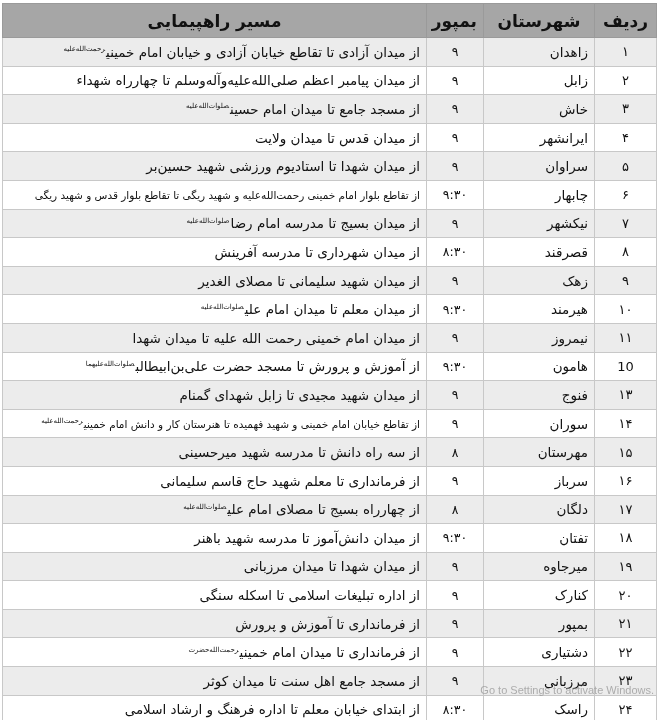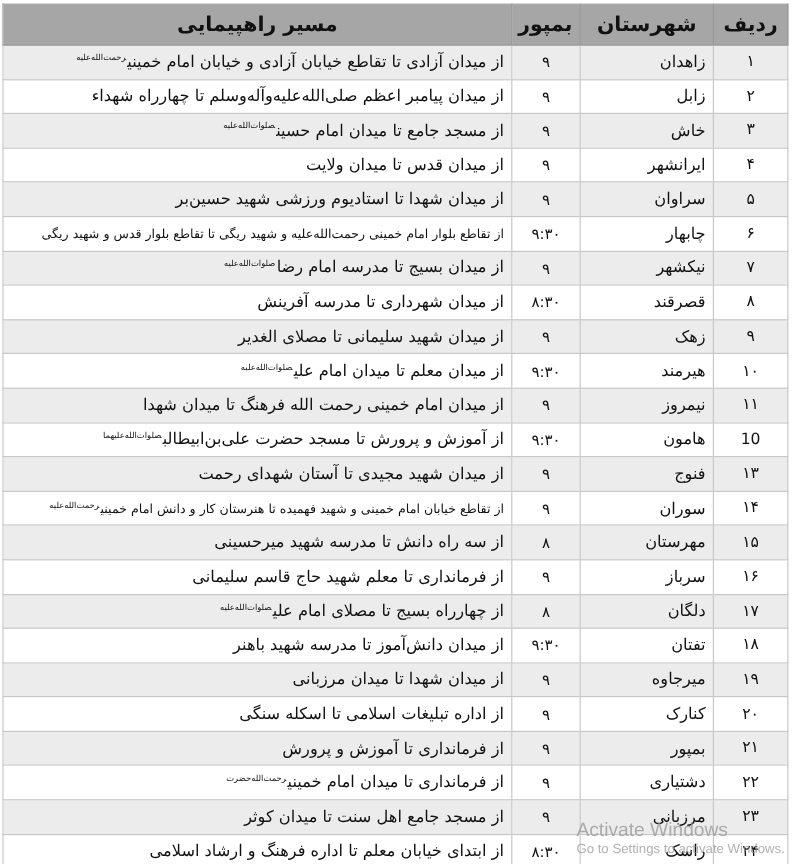--- a/index.html
+++ b/index.html
@@ -105,33 +105,33 @@
         <tr>
           <td class="num">۱۰</td>
           <td class="city">هیرمند</td>
           <td class="time">۹:۳۰</td>
           <td class="route"><span>از میدان معلم تا میدان امام علی</span><sup class="honor">صلوات‌الله‌علیه</sup></td>
         </tr>
         <tr class="shade">
           <td class="num">۱۱</td>
           <td class="city">نیمروز</td>
           <td class="time">۹</td>
-          <td class="route"><span>از میدان امام خمینی رحمت الله فرهنگ تا میدان شهدا</span></td>
+          <td class="route"><span>از میدان امام خمینی رحمت الله علیه تا میدان شهدا</span></td>
         </tr>
         <tr>
           <td class="num">10</td>
           <td class="city">هامون</td>
           <td class="time">۹:۳۰</td>
           <td class="route"><span>از آموزش و پرورش تا مسجد حضرت علی‌بن‌ابیطالب</span><sup class="honor">صلوات‌الله‌علیهما</sup></td>
         </tr>
         <tr class="shade">
           <td class="num">۱۳</td>
           <td class="city">فنوج</td>
           <td class="time">۹</td>
-          <td class="route"><span>از میدان شهید مجیدی تا آستان شهدای رحمت</span></td>
+          <td class="route"><span>از میدان شهید مجیدی تا زابل شهدای گمنام</span></td>
         </tr>
         <tr>
           <td class="num">۱۴</td>
           <td class="city">سوران</td>
           <td class="time">۹</td>
           <td class="route small"><span>از تقاطع خیابان امام خمینی و شهید فهمیده تا هنرستان کار و دانش امام خمینی</span><sup class="honor">رحمت‌الله‌علیه</sup></td>
         </tr>
         <tr class="shade">
           <td class="num">۱۵</td>
           <td class="city">مهرستان</td>
@@ -190,15 +190,14 @@
           <td class="num">۲۴</td>
           <td class="city">راسک</td>
           <td class="time">۸:۳۰</td>
           <td class="route"><span>از ابتدای خیابان معلم تا اداره فرهنگ و ارشاد اسلامی</span></td>
         </tr>
       </tbody>
   </table>
 </div>
 
 <div class="watermark">
-  <div class="w1">Activate Windows</div>
   <div class="w2">Go to Settings to activate Windows.</div>
 </div>
 
 </body></html>

